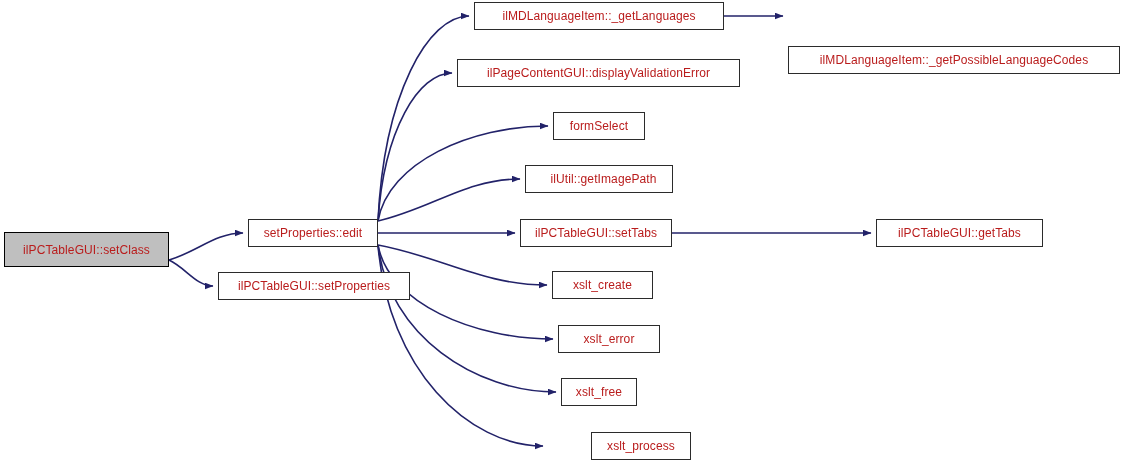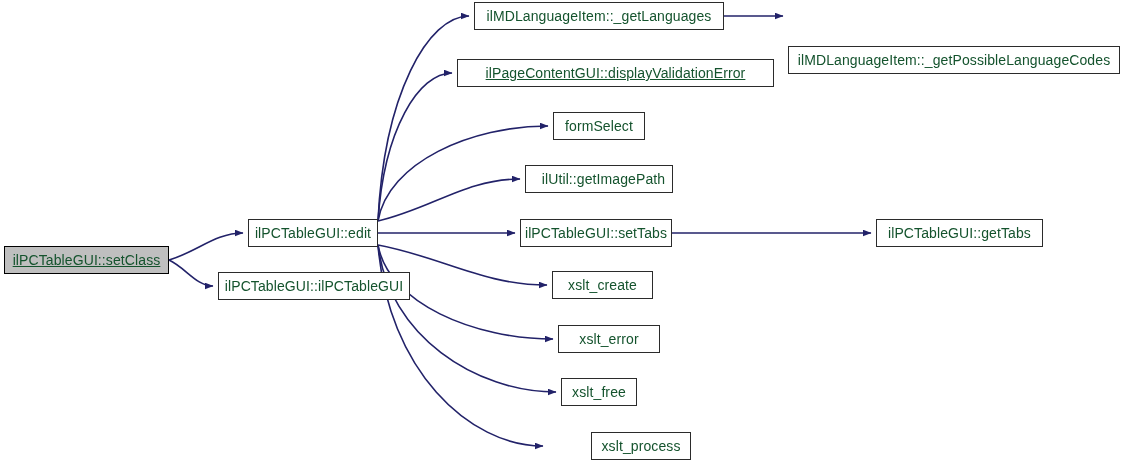--- a/index.html
+++ b/index.html
@@ -22,22 +22,22 @@
     left: 0;
     top: 0;
     width: 1125px;
     height: 467px;
   }
   .gnode {
     position: absolute;
     box-sizing: border-box;
     border: 1px solid #2b2b2b;
     background: #ffffff;
-    color: #14532d;
-    font-size: 14px;
+    color: #b91c1c;
+    font-size: 12px;
     line-height: 1;
     display: flex;
     align-items: center;
     justify-content: center;
     white-space: nowrap;
     letter-spacing: 0.1px;
     z-index: 5;
   }
   .gnode.highlight {
     background: #bfbfbf;
@@ -70,36 +70,36 @@
         <path d="M378,245 C442.22,257 482.78,285 547,285" marker-end="url(#arrowhead)"></path>
         <path d="M378,245 C388.5,303.28 474.25,339 553,339" marker-end="url(#arrowhead)"></path>
         <path d="M378,245 C388.68,336.14 475.9,392 556,392" marker-end="url(#arrowhead)"></path>
         <path d="M378,245 C387.9,369.62 468.75,446 543,446" marker-end="url(#arrowhead)"></path>
         <path d="M724,16 L783,16" marker-end="url(#arrowhead)"></path>
         <path d="M672,233 L871,233" marker-end="url(#arrowhead)"></path>
       </g>
   </svg>
 
   <div id="node-layer">
-      <div class="gnode highlight" style="left: 4px; top: 246px; width: 165px; height: 28px; text-decoration: underline;">
+      <div class="gnode highlight" style="left: 4px; top: 232px; width: 165px; height: 35px;">
         <span class="gnode-label">ilPCTableGUI::setClass</span>
       </div>
       <div class="gnode" style="left: 248px; top: 219px; width: 130px; height: 28px;">
-        <span class="gnode-label">ilPCTableGUI::edit</span>
+        <span class="gnode-label">setProperties::edit</span>
       </div>
       <div class="gnode" style="left: 218px; top: 272px; width: 192px; height: 28px;">
-        <span class="gnode-label">ilPCTableGUI::ilPCTableGUI</span>
+        <span class="gnode-label">ilPCTableGUI::setProperties</span>
       </div>
       <div class="gnode" style="left: 474px; top: 2px; width: 250px; height: 28px;">
         <span class="gnode-label">ilMDLanguageItem::_getLanguages</span>
       </div>
       <div class="gnode" style="left: 788px; top: 2px; width: 332px; height: 28px; margin-top: 44px;">
         <span class="gnode-label">ilMDLanguageItem::_getPossibleLanguageCodes</span>
       </div>
-      <div class="gnode" style="left: 457px; top: 59px; width: 317px; height: 28px; text-decoration: underline;">
+      <div class="gnode" style="left: 457px; top: 59px; width: 283px; height: 28px;">
         <span class="gnode-label">ilPageContentGUI::displayValidationError</span>
       </div>
       <div class="gnode" style="left: 553px; top: 112px; width: 92px; height: 28px; text-align: center;">
         <span class="gnode-label">formSelect</span>
       </div>
       <div class="gnode" style="left: 525px; top: 165px; width: 148px; height: 28px; padding-left: 9px;">
         <span class="gnode-label">ilUtil::getImagePath</span>
       </div>
       <div class="gnode" style="left: 520px; top: 219px; width: 152px; height: 28px;">
         <span class="gnode-label">ilPCTableGUI::setTabs</span>

